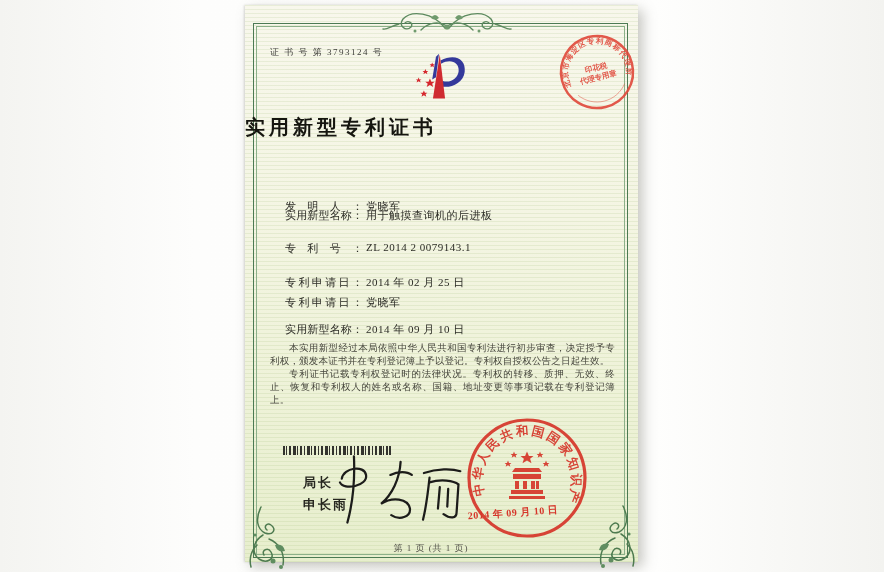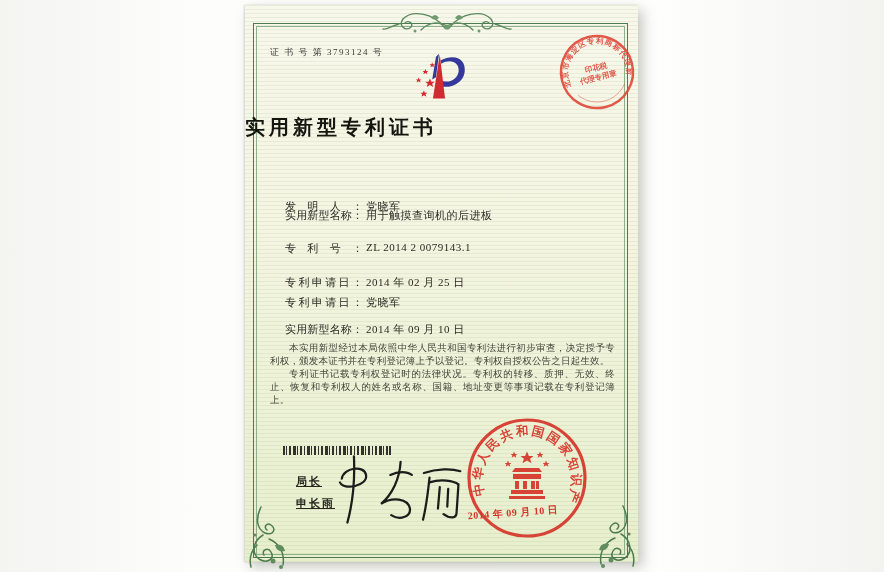--- a/index.html
+++ b/index.html
@@ -42,22 +42,22 @@
   
   .bodytext{
     position:absolute;left:25px;top:337px;width:345px;
     font-size:9.5px;line-height:13px;color:#45453c;text-align:justify;
     letter-spacing:0.2px;
   }
   .bodytext p{margin:0;text-indent:2em;}
   
   .barcode{position:absolute;left:38px;top:441px;}
   .director-label,.director-name{
-    position:absolute;left:51px;font-family:"Liberation Sans","DejaVu Sans",sans-serif;
-    font-weight:700;font-size:11px;color:#26261f;letter-spacing:2px;text-decoration:underline;
+    position:absolute;left:58px;font-family:"Liberation Sans","DejaVu Sans",sans-serif;
+    font-weight:700;font-size:13px;color:#26261f;letter-spacing:2px;
   }
   .director-label{top:469px;}
   .director-name{top:491px;}
   .signature{position:absolute;left:80px;top:443px;}
   .office-seal{position:absolute;left:220px;top:411px;opacity:0.93;}
   .seal-date{
     position:absolute;left:208px;top:501px;width:120px;text-align:center;
     color:#d6372b;font-size:10px;font-weight:700;letter-spacing:0.5px;
     transform:rotate(-4deg);
   }
@@ -257,15 +257,16 @@
           <rect x="-4" y="-3" width="4" height="8"></rect>
         <rect x="4" y="-3" width="4" height="8"></rect>
           <rect x="9" y="-3" width="3" height="8"></rect>
         <rect x="-16" y="6" width="32" height="4"></rect>
         <rect x="-18" y="12" width="36" height="3"></rect>
       </g>
     </svg>
 
     <div class="seal-date">2014 年 09 月 10 日</div>
 
+    <div class="pagefooter">第 1 页 (共 1 页)</div>
 
   </div>
 </div>
 
 </body></html>

